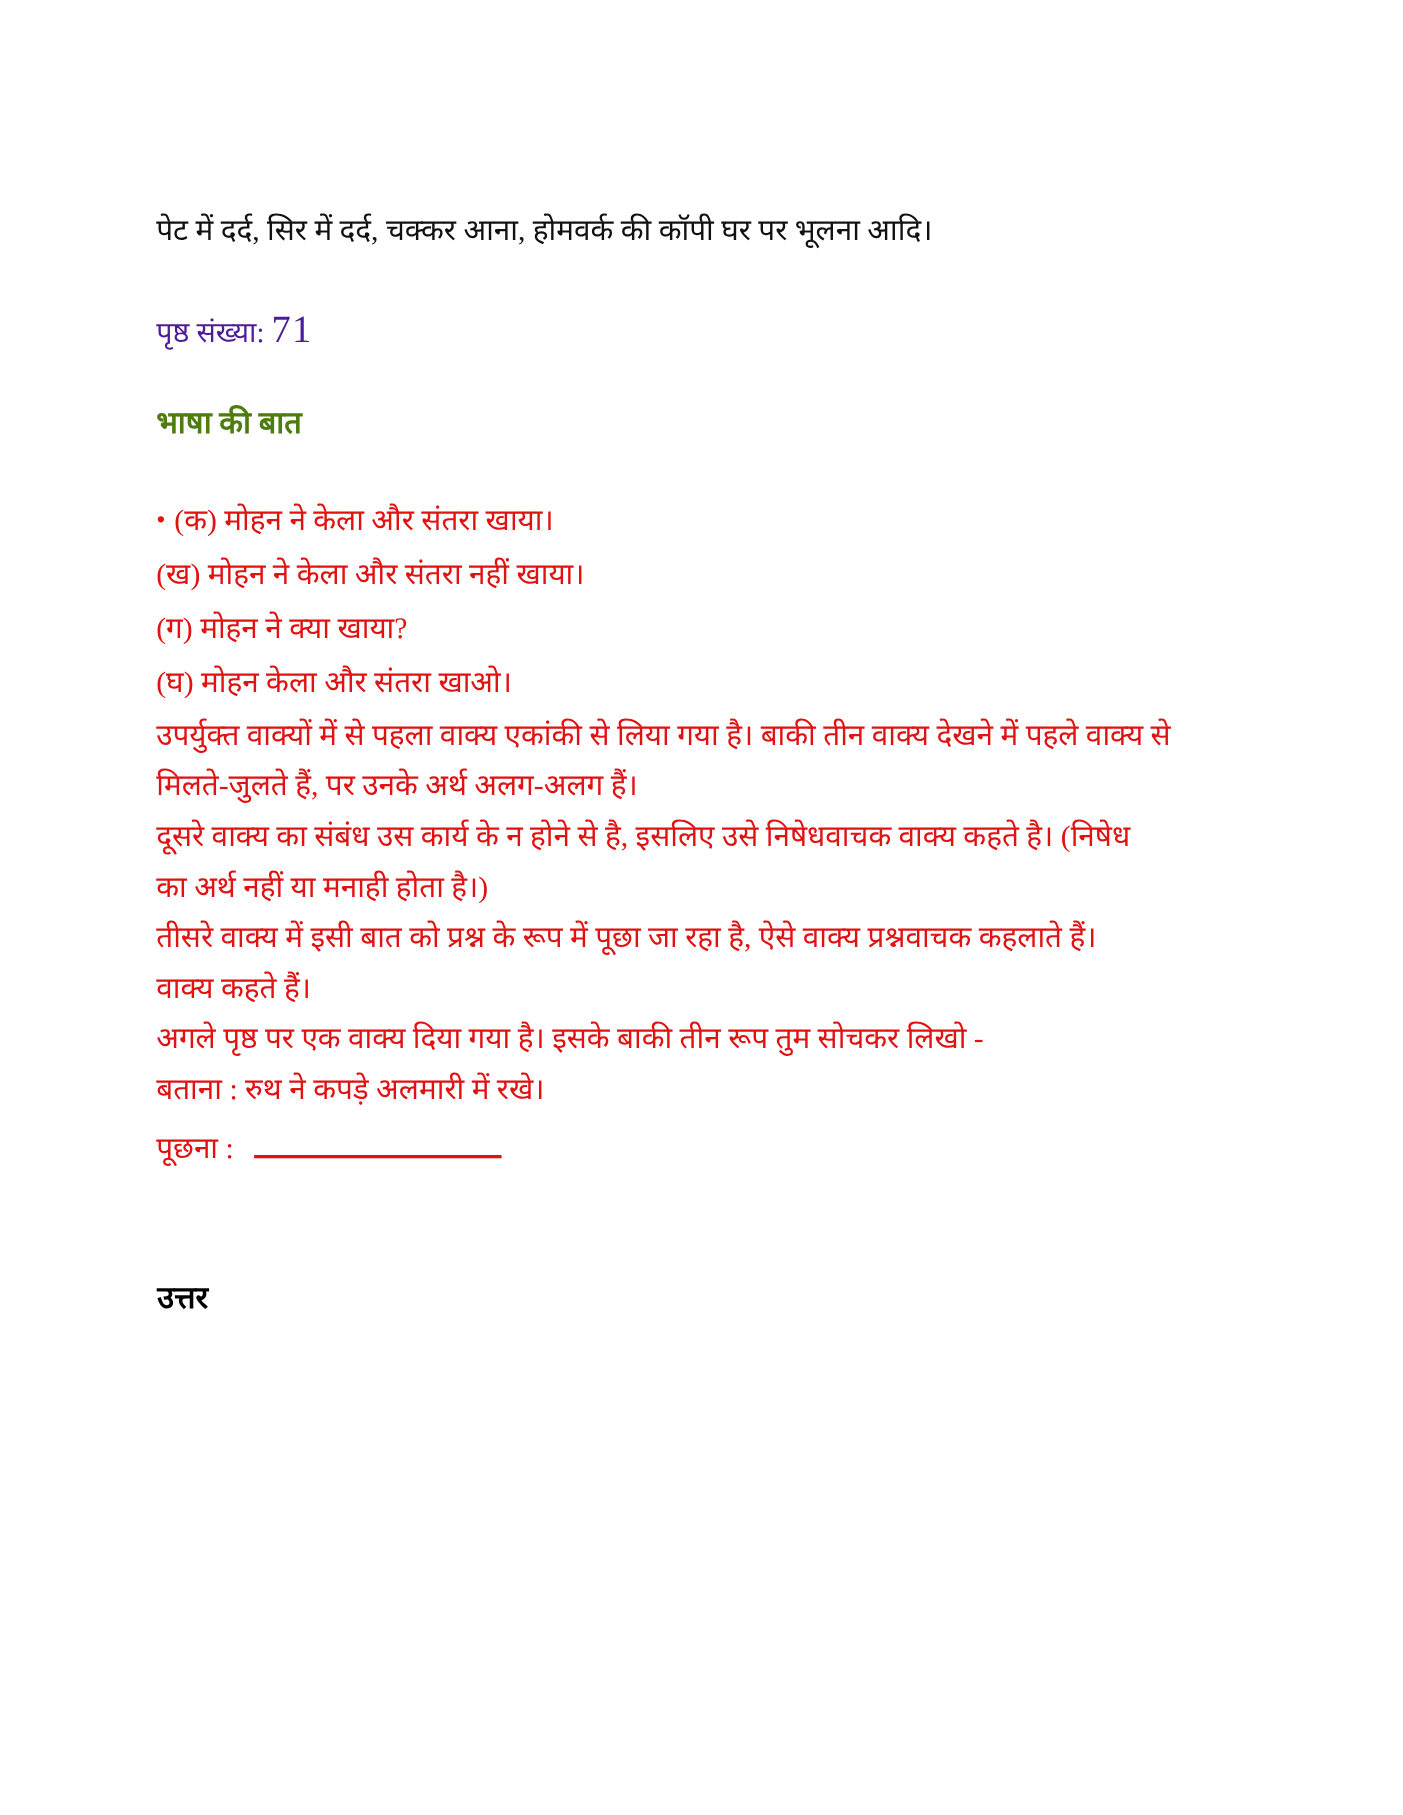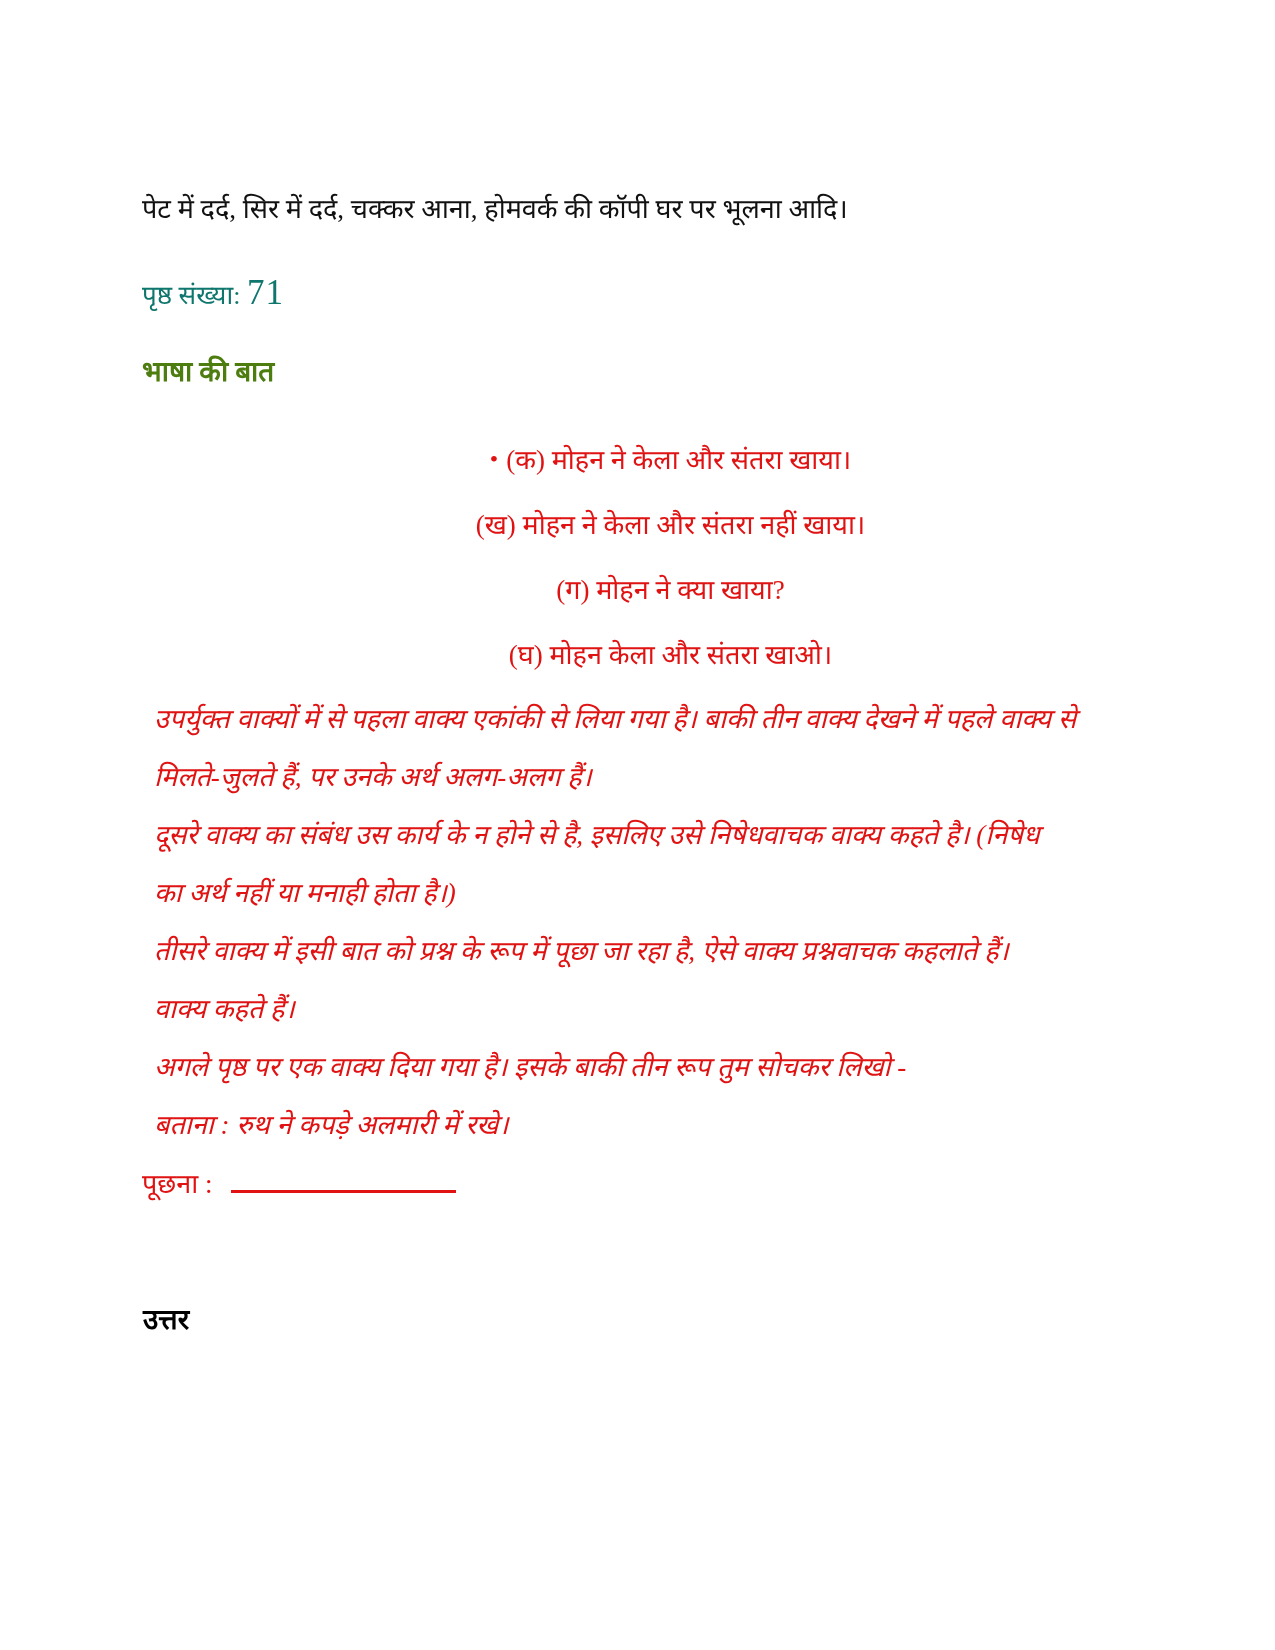--- a/index.html
+++ b/index.html
@@ -19,53 +19,51 @@
     color: #000000;
     overflow: hidden;
   }
   .intro-line {
     margin: 0 0 44px 0;
     line-height: 46px;
     color: #111111;
   }
   .page-number {
     margin: 0 0 36px 0;
-    line-height: 34px;
-    color: #0f766e;
+    line-height: 48px;
+    color: #4c1d95;
     font-size: 26px;
   }
   .page-number .num {
     font-size: 35px;
     letter-spacing: 1px;
   }
   .section-heading {
     margin: 0 0 40px 0;
     line-height: 46px;
     color: #4d7c0f;
     font-size: 28px;
     font-weight: bold;
   }
   .red-block {
     color: #e01212;
   }
   .option-line {
-    margin: 16px;
+    margin: 0;
     line-height: 49px;
-    text-align: center;
   }
   .bullet {
     display: inline-block;
     margin-right: 8px;
     font-size: 24px;
     vertical-align: 2px;
   }
   .body-line {
-    margin: 12px;
+    margin: 0;
     line-height: 46px;
-    font-style: italic;
   }
   .blank-row {
     margin: 7px 0 0 0;
     line-height: 46px;
   }
   .blank-underline {
     display: inline-block;
     width: 225px;
     height: 30px;
     margin-left: 12px;

